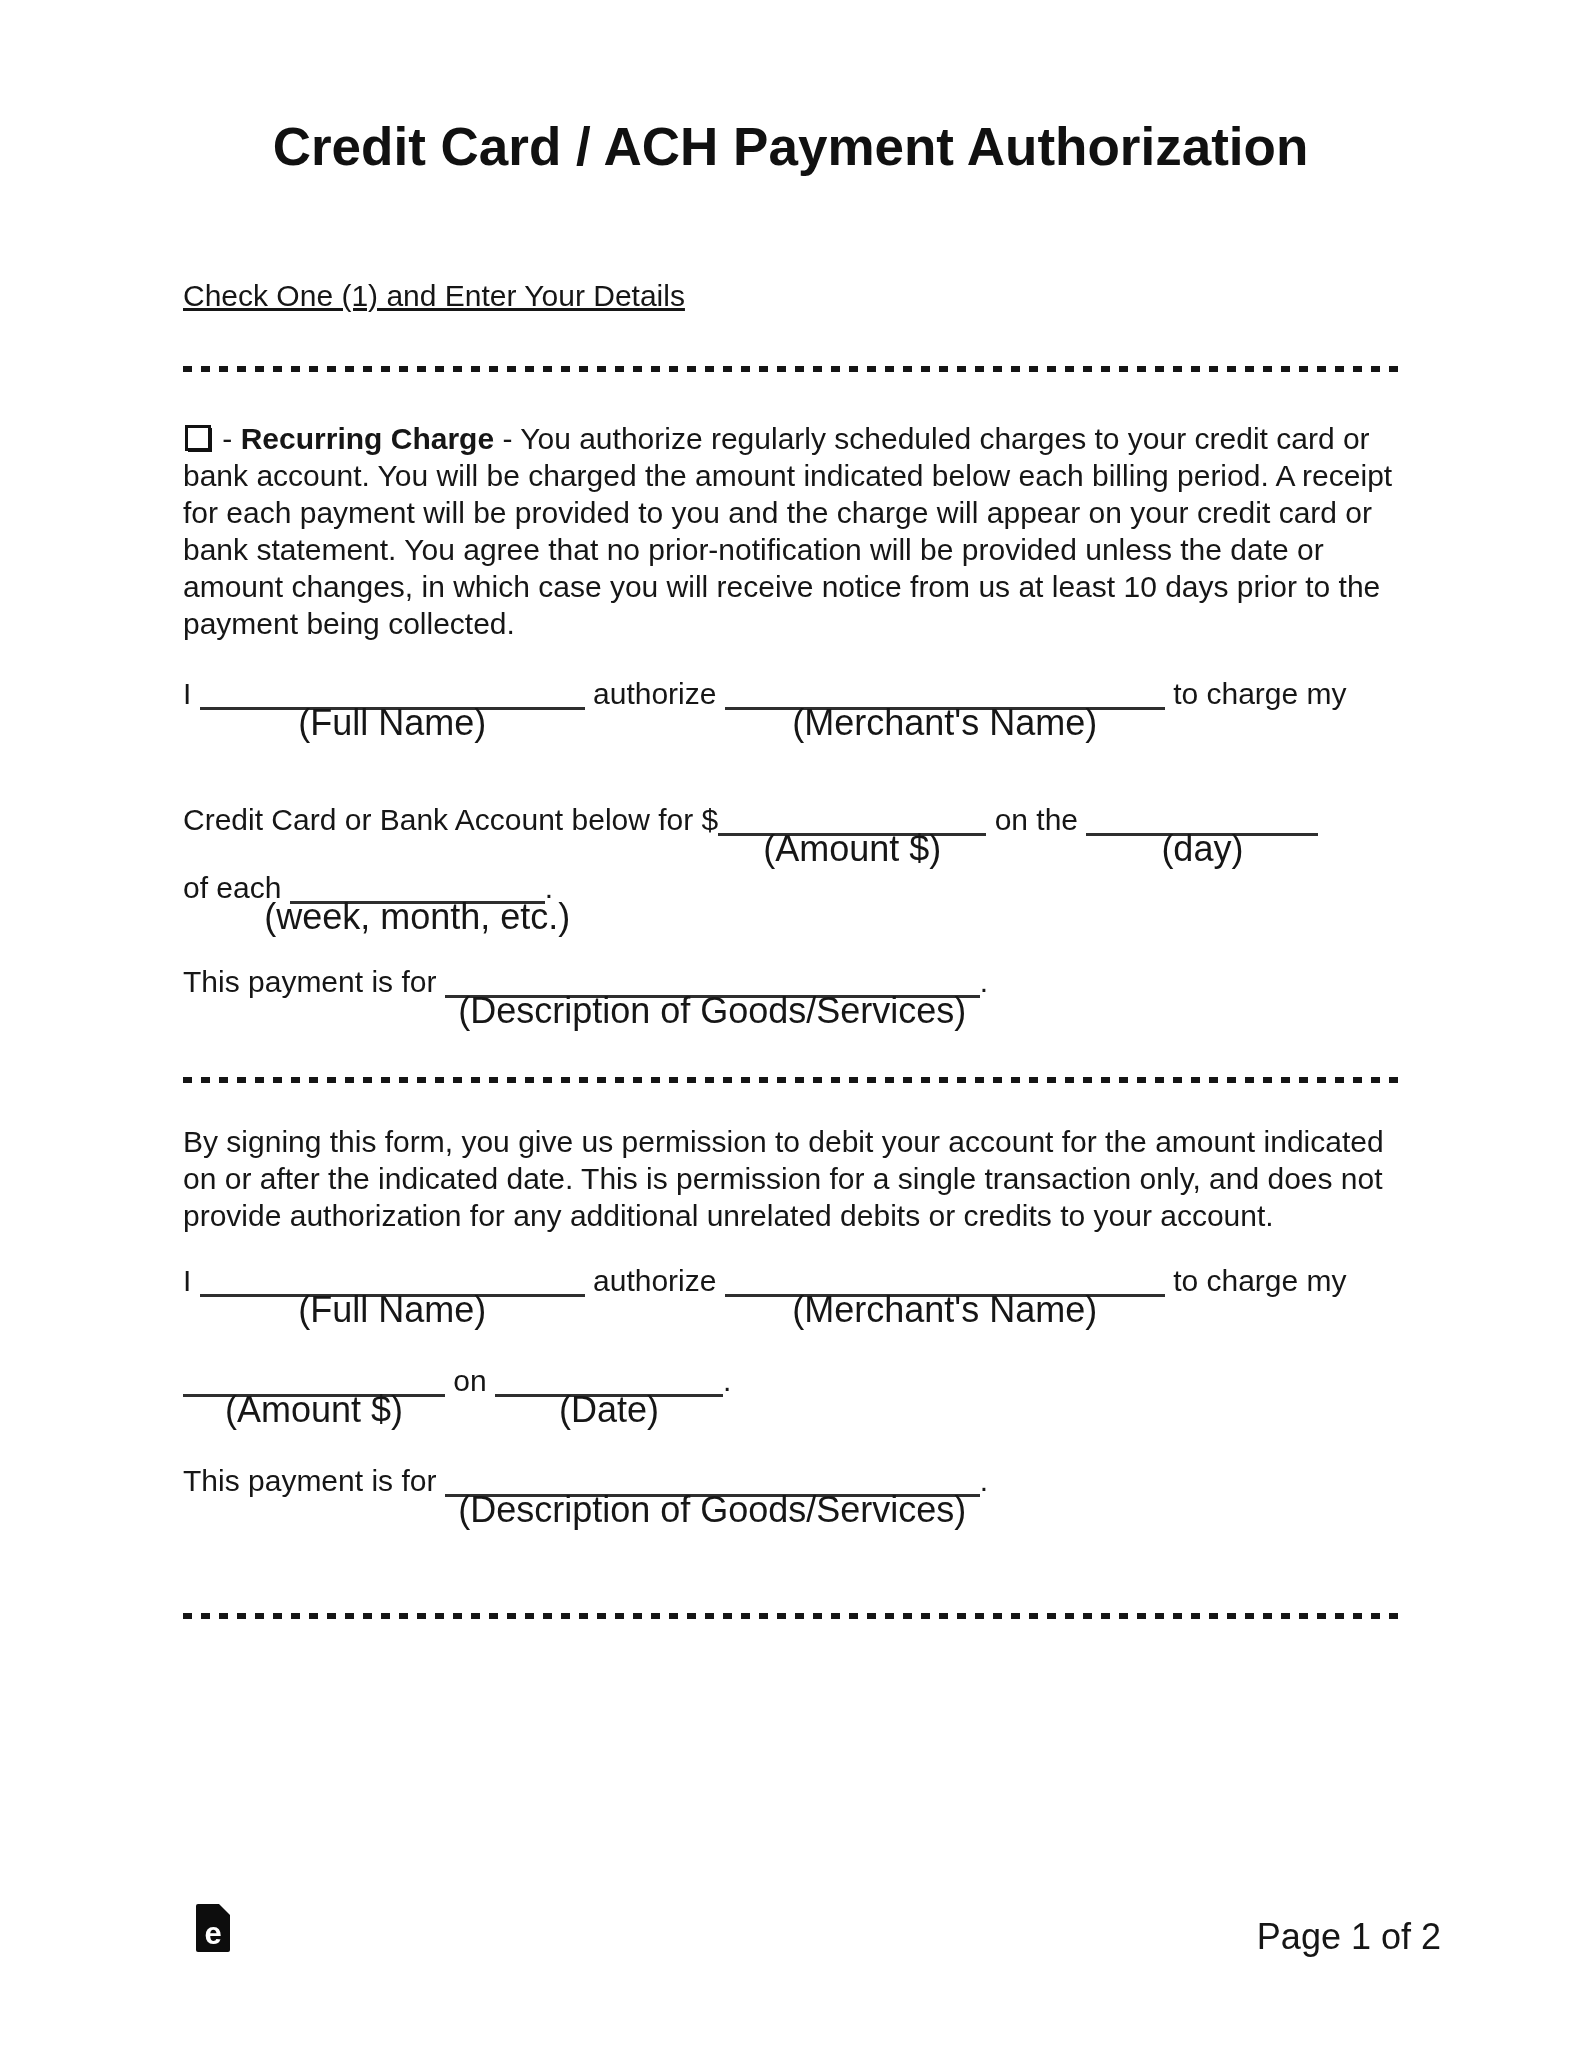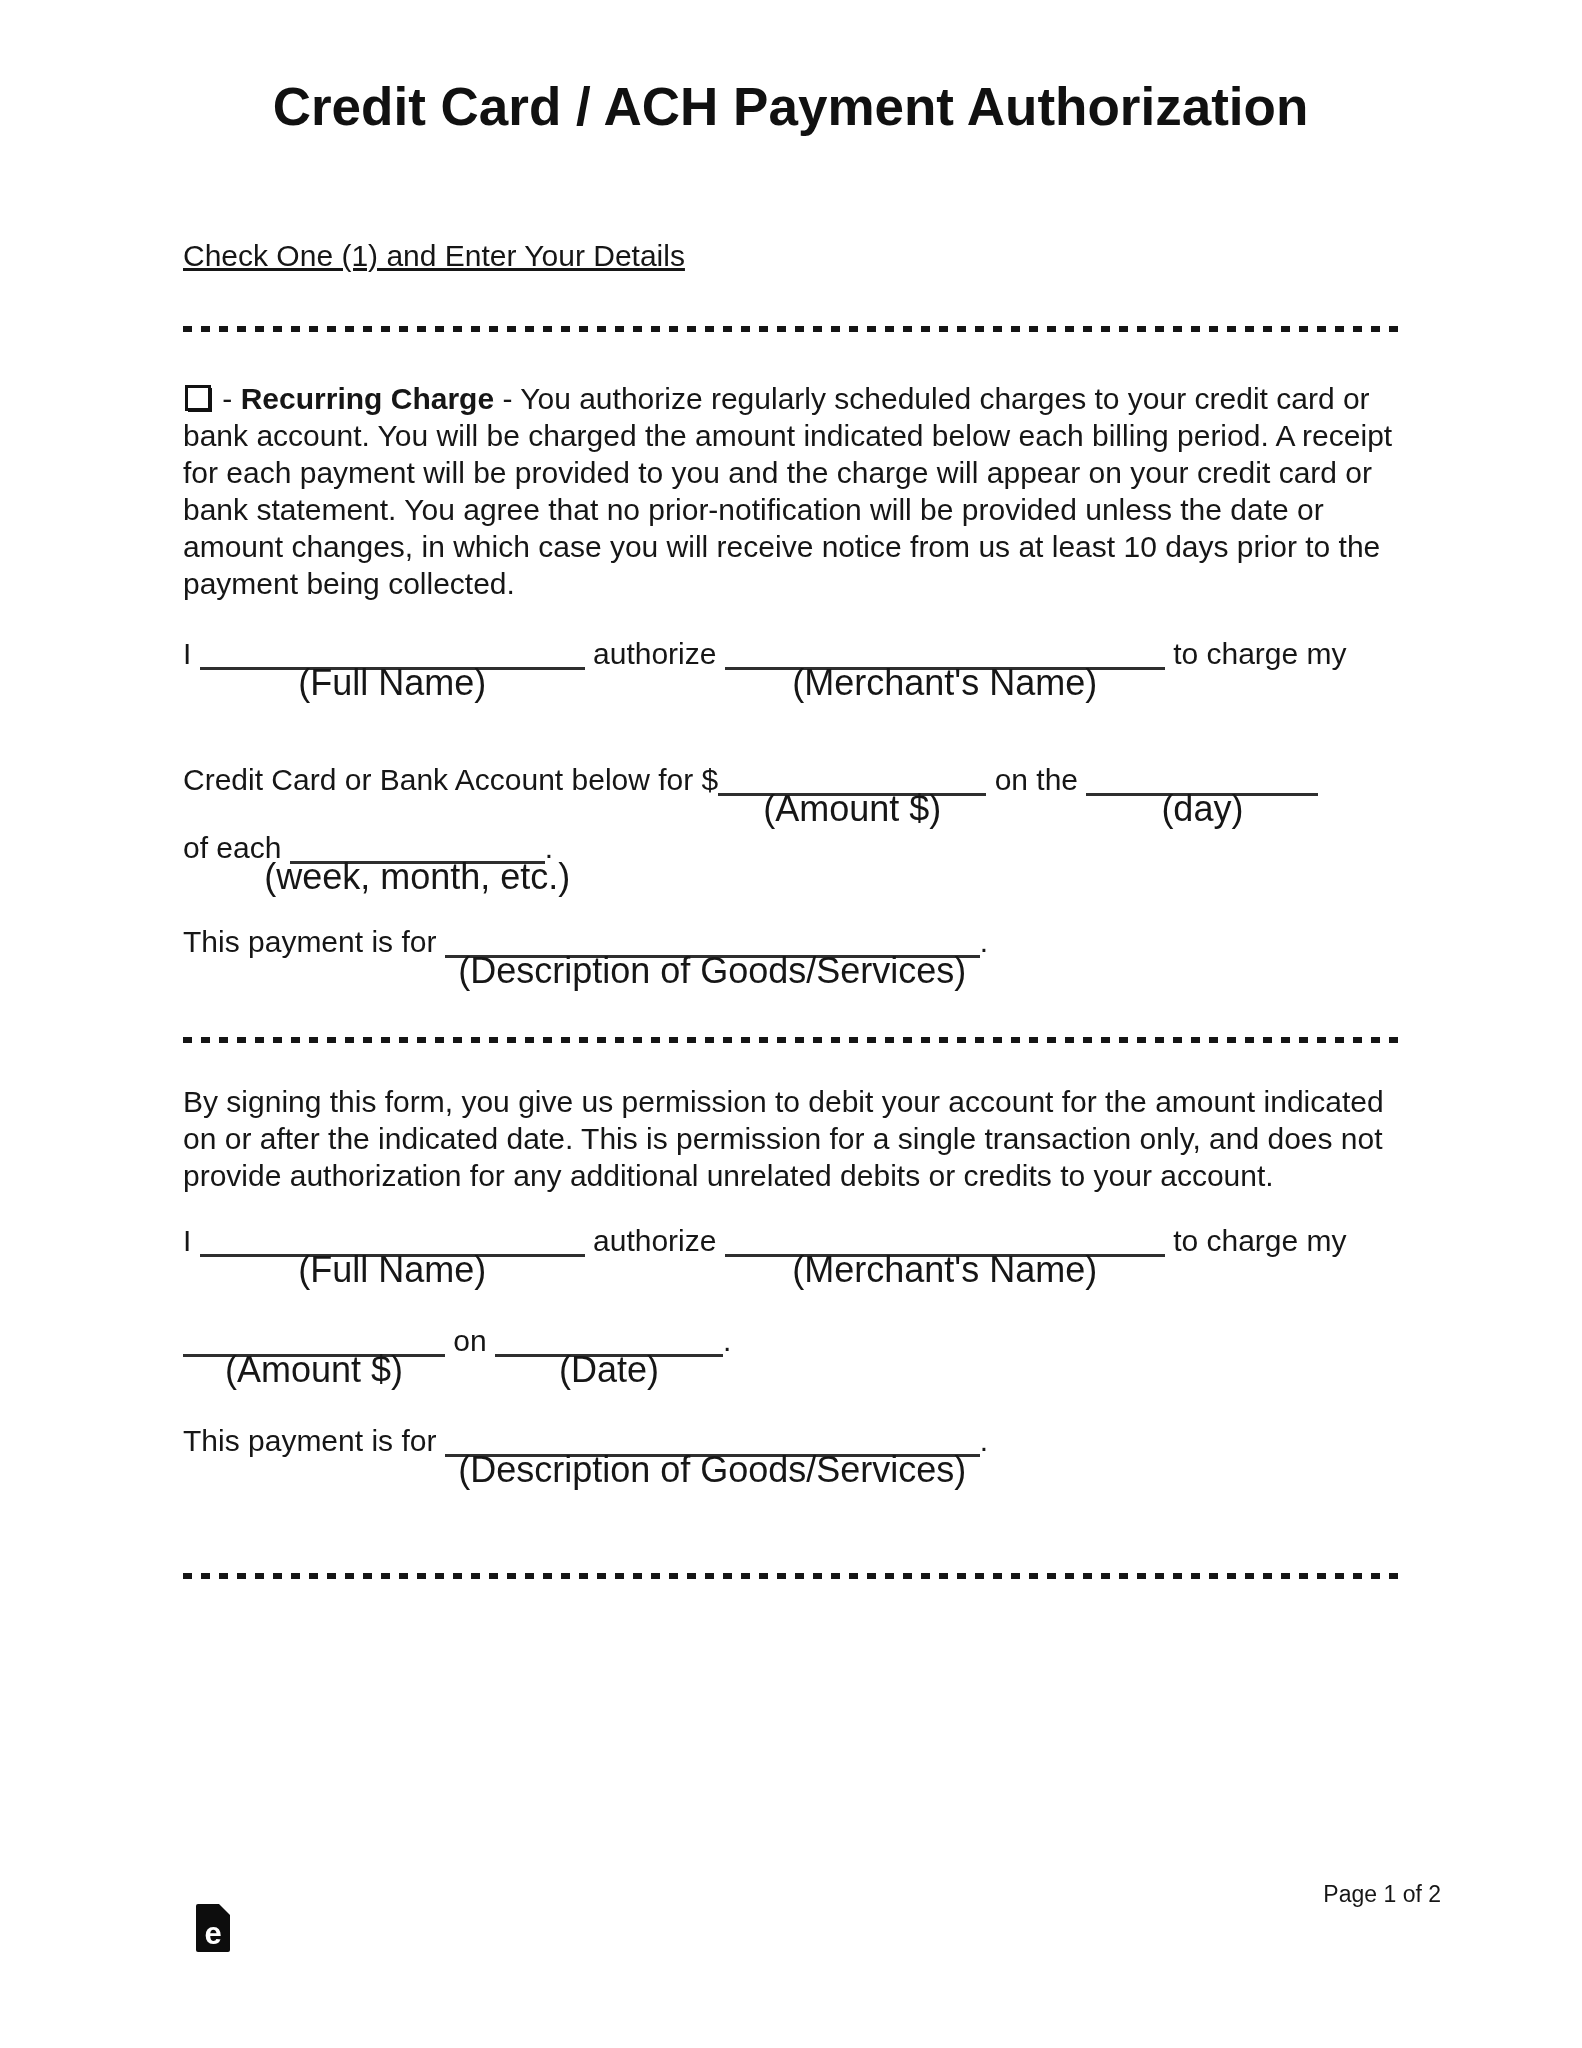--- a/index.html
+++ b/index.html
@@ -9,21 +9,21 @@
     background:#ffffff;
     color:#161616;
     font-family:"Liberation Sans", sans-serif;
     font-size:30px;
     line-height:37px;
     overflow:hidden;
   }
   .content { margin:0 184px 0 183px; }
 
   h1.title {
-    margin:0; padding-top:76px;
+    margin:0; padding-top:116px;
     font-size:53px; line-height:61px;
     font-weight:bold; text-align:center;
     color:#111;
   }
   p { margin:0; }
   .subtitle { margin-top:100px;text-decoration:underline; }
 
   .dashes {
     height:6px;
     background:repeating-linear-gradient(90deg, #151515 0 9px, transparent 9px 18px);
@@ -99,22 +99,22 @@
     position:absolute;
     left:50%; bottom:3px;
     transform:translateX(-50%);
     color:#ffffff;
     font-weight:bold;
     font-size:31px; line-height:31px;
     font-family:"Liberation Sans", sans-serif;
   }
   .page-num {
     position:absolute;
-    right:141px; top:1876px;
-    font-size:23px; line-height:37px;
+    right:141px; top:1918px;
+    font-size:36px; line-height:37px;
   }
 </style>
 </head>
 <body>
 
 <div class="page">
   <div class="content">
 
     <h1 class="title">Credit Card / ACH Payment Authorization</h1>
 

